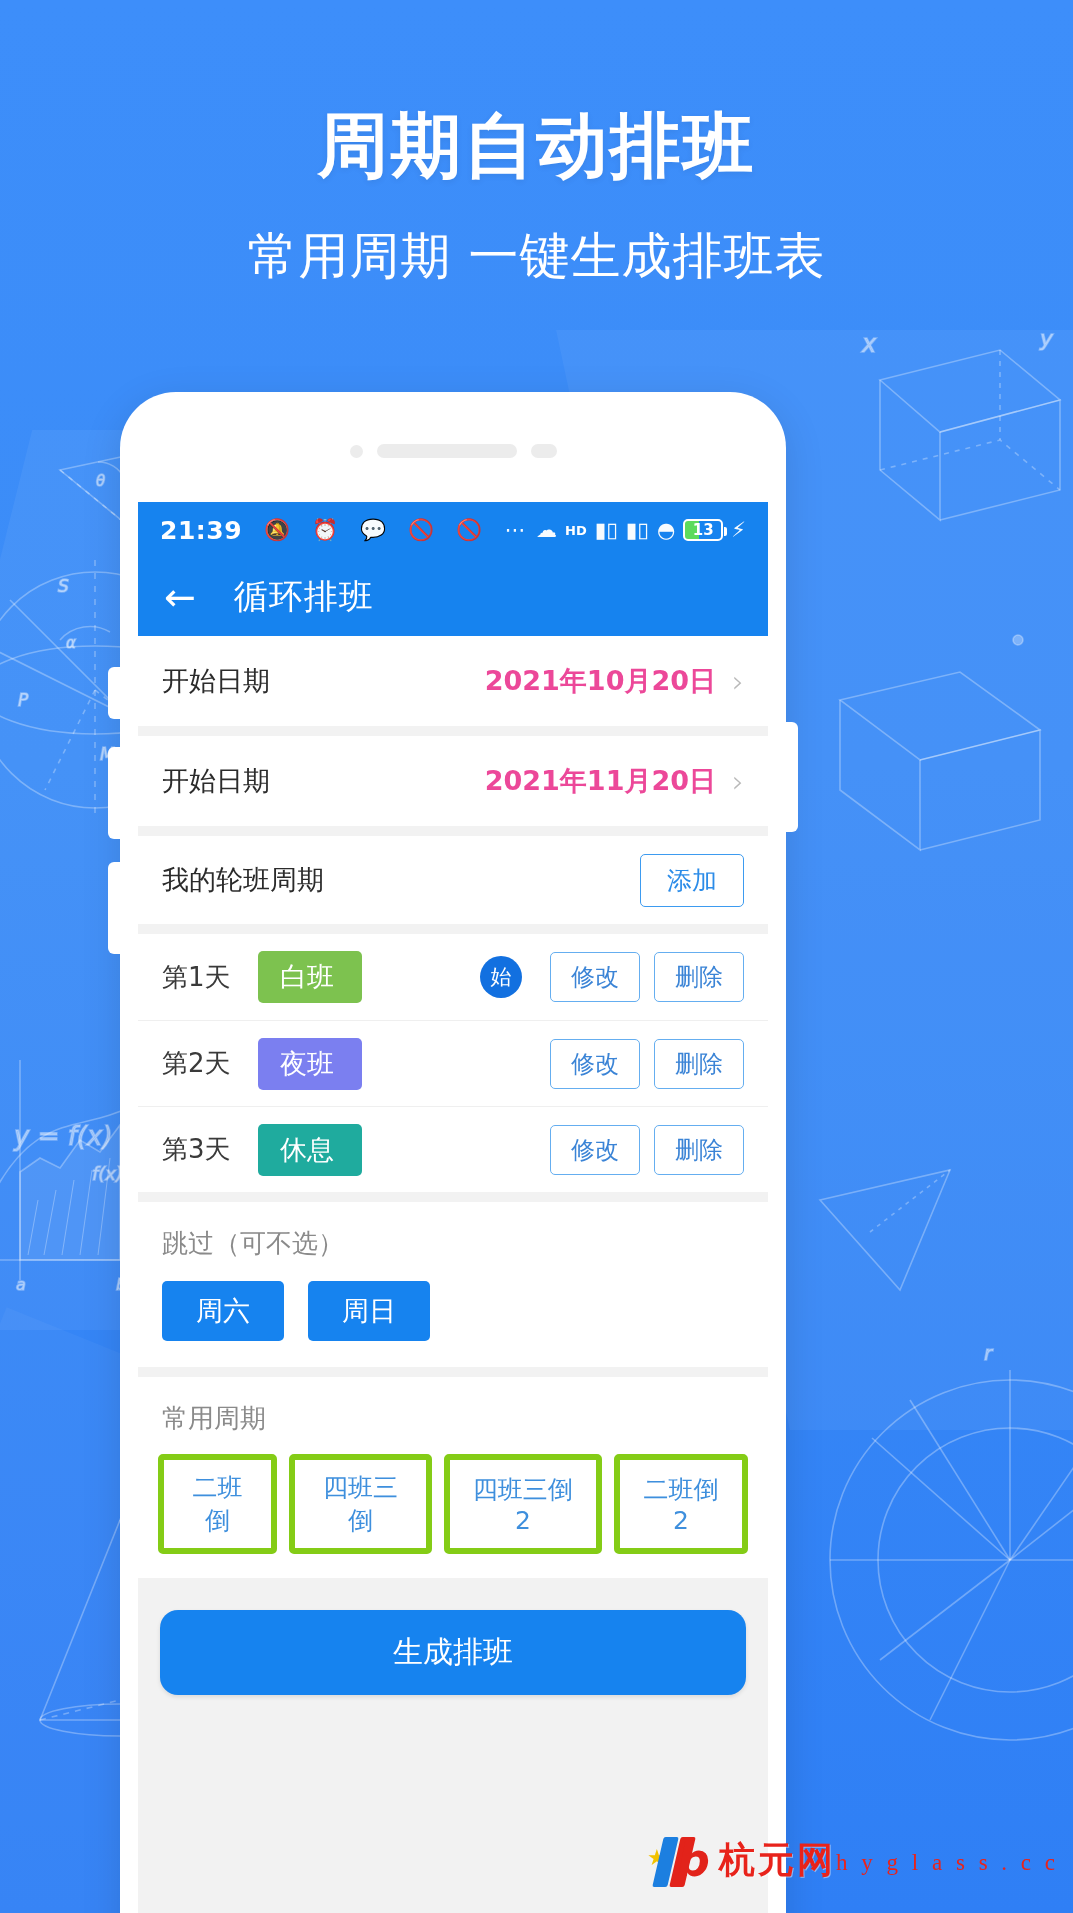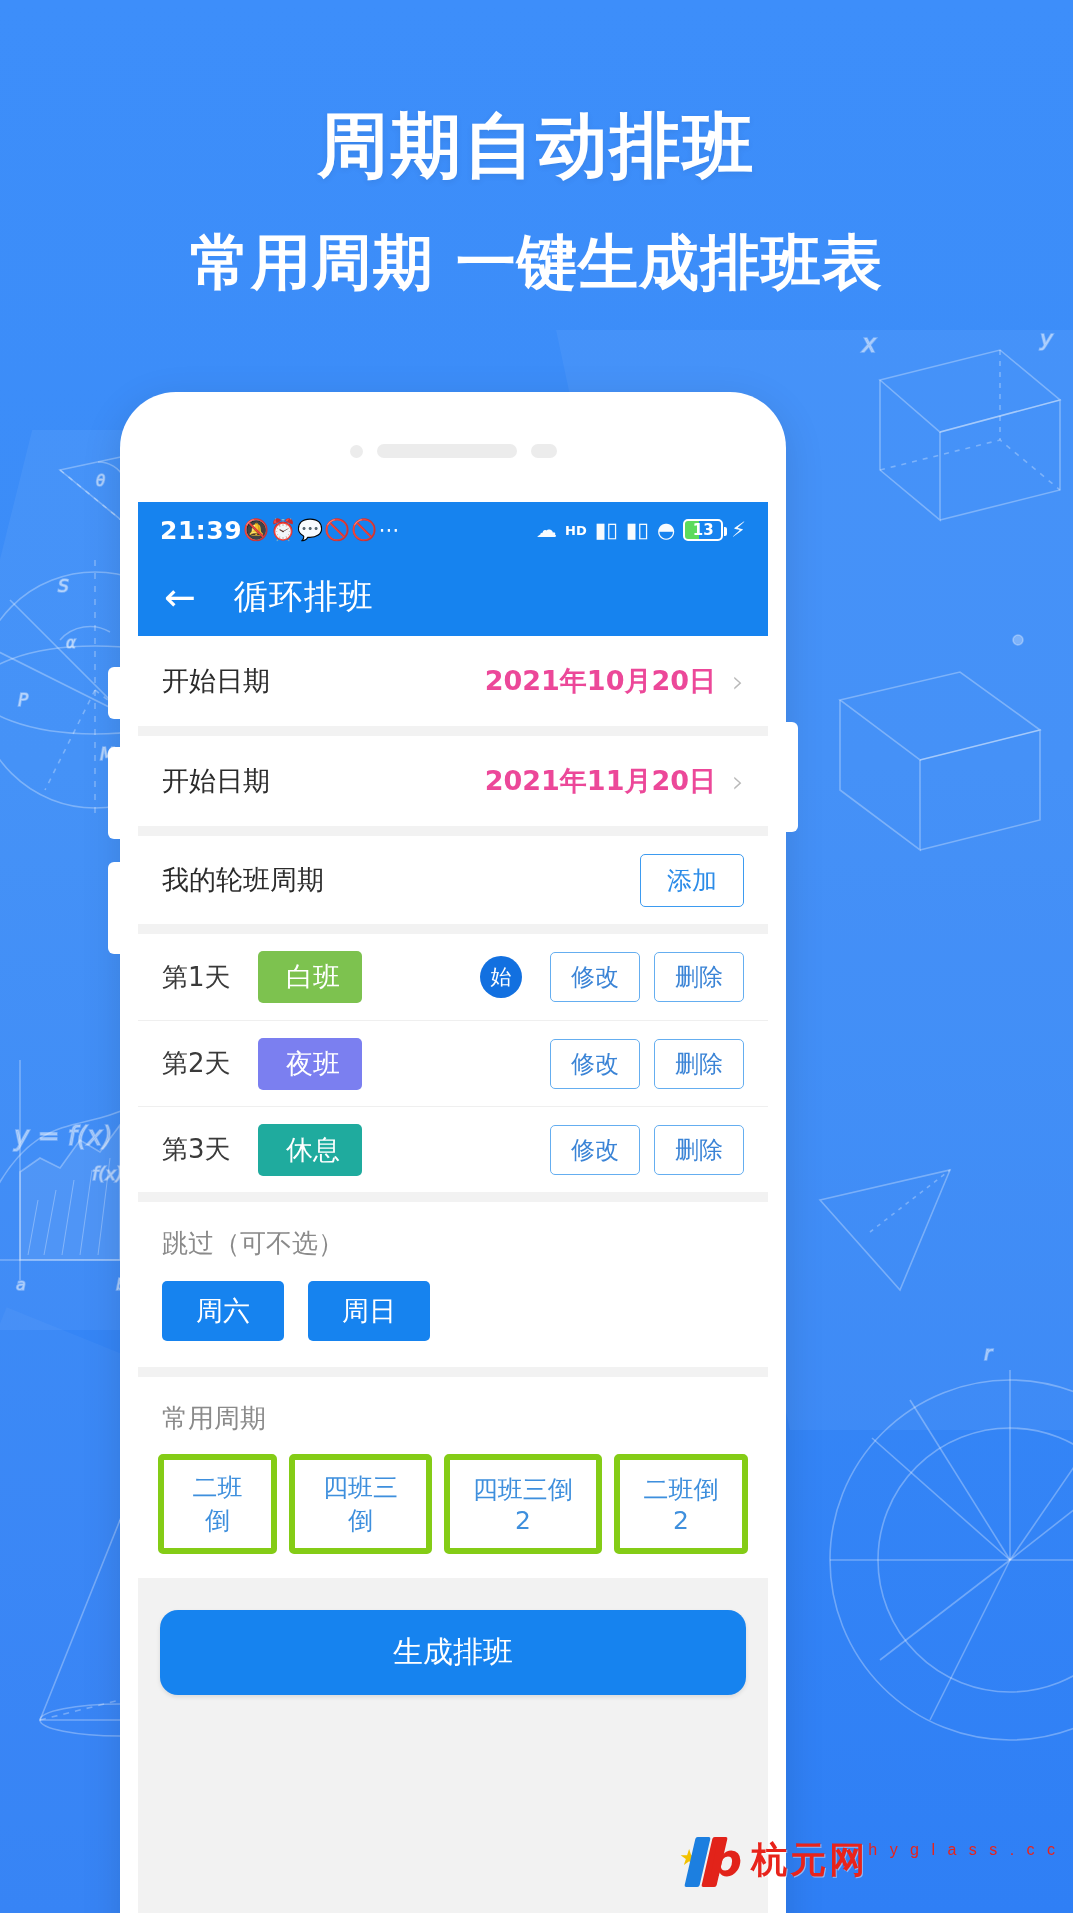--- a/index.html
+++ b/index.html
@@ -44,22 +44,22 @@
     color:#ffffff;
     font-size:71px;
     font-weight:bold;
     letter-spacing:2px;
     line-height:1.08;
     text-shadow:0 2px 6px rgba(0,0,0,0.07);
   }
   .subheadline{
     margin-top:38px;
     color:#ffffff;
-    font-size:60px;
-    font-weight:bold;
+    font-size:50px;
+    font-weight:normal;
     letter-spacing:1px;
   }
 
   
   .phone{
     position:absolute;
     left:120px; top:392px;
     width:666px; height:1560px;
     background:#ffffff;
     border-radius:56px 56px 0 0;
@@ -94,21 +94,21 @@
     overflow:hidden;
   }
 
   
   .statusbar{
     height:56px; background:#1683ef;
     display:flex; align-items:center;
     padding:0 22px;
     color:#fff;
   }
-  .sb-left{ display:flex; align-items:center; gap:1px; flex:1; }
+  .sb-left{ display:flex; align-items:center; gap:22px; flex:1; }
   .sb-time{ font-size:25px; font-weight:bold; letter-spacing:0.5px; }
   .sb-ic{ font-size:21px; line-height:1; opacity:0.97; }
   .sb-right{ display:flex; align-items:center; gap:8px; }
   .batt{
     border:2px solid #fff; border-radius:5px;
     width:40px; height:22px; position:relative;
     display:flex; align-items:center; justify-content:center;
     font-size:15px; font-weight:bold; color:#fff;
     background:linear-gradient(90deg,#5ddb5d 0 40%, transparent 40%);
   }
@@ -152,21 +152,21 @@
   .day-row{
     display:flex; align-items:center;
     padding:0 24px; height:86px;
     border-top:1px solid #efefef;
   }
   .day-row:first-child{ border-top:none; }
   .day-name{ font-size:26px; color:#3a3a3a; width:96px; }
   .shift-chip{
     border-radius:5px; color:#fff;
     font-size:27px; padding:8px 22px;
-    min-width:104px; text-align:right;
+    min-width:104px; text-align:left;
   }
   .day-spacer{ flex:1; }
   .start-badge{
     width:42px; height:42px; border-radius:50%;
     background:#1270e0; color:#fff;
     font-size:21px; display:flex; align-items:center; justify-content:center;
     margin-right:14px;
   }
   .start-badge.hidden{ visibility:hidden; }
   .small-btn{
@@ -227,22 +227,23 @@
     color:#e2231a; font-size:46px; font-weight:bold;
     font-style:italic; line-height:1;
   }
   .wm-text{ display:flex; }
   .wm-cn{
     color:#e8231b; font-size:36px; font-weight:bold;
     letter-spacing:3px; line-height:1.05;
     text-shadow:1px 1px 0 rgba(255,255,255,0.45);
   }
   .wm-en{
-    color:#e8231b; font-size:16px; letter-spacing:4px;
-    font-family:Liberation Sans, sans-serif;
+    color:#e8231b; font-size:23px; letter-spacing:4px;
+    font-family:Liberation Serif, serif;
+    margin-top:9px;
   }
 </style>
 </head>
 <body>
 
 <div id="bg">
   <div class="wedge1"></div>
   <div class="wedge2"></div>
   <div class="wedge3"></div>
 

